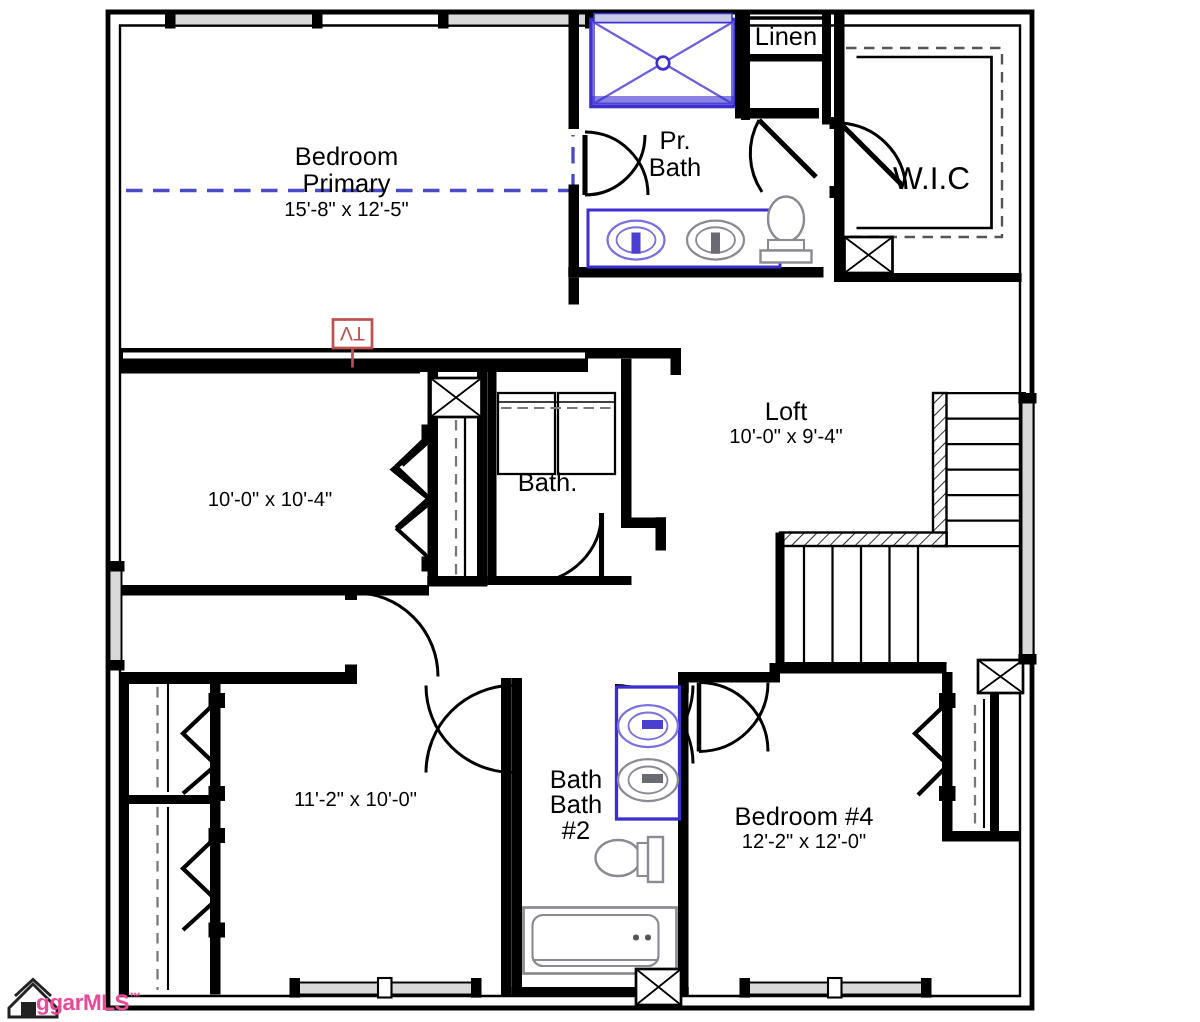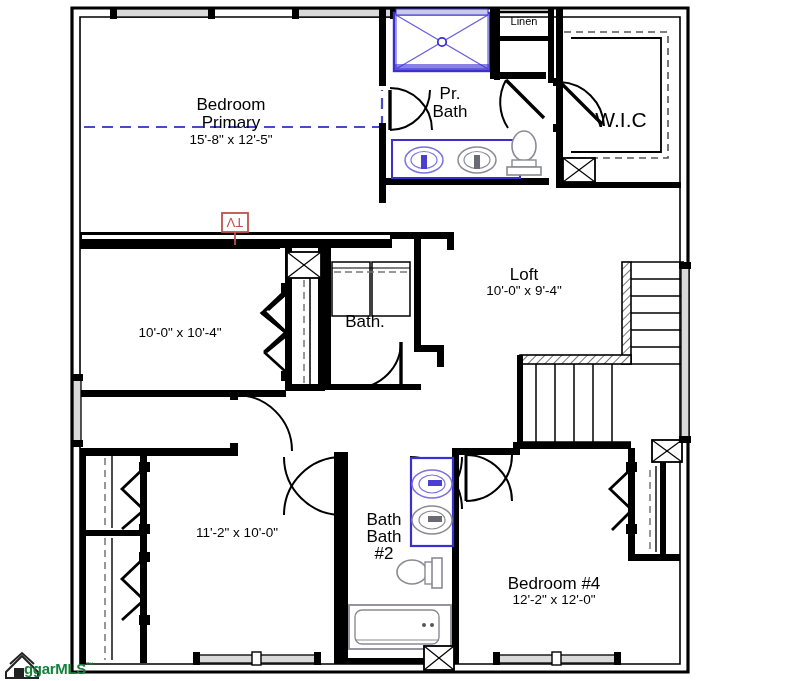--- a/index.html
+++ b/index.html
@@ -4,23 +4,23 @@
 <title>Floor Plan</title>
 <style>
   html,body{margin:0;padding:0;background:#ffffff;}
   body{font-family:"Liberation Sans",sans-serif;}
   #stage{position:relative;width:800px;height:681px;background:#fff;overflow:hidden;}
   #plan{position:absolute;left:0;top:0;width:800px;height:681px;}
   .lbl{position:absolute;text-align:center;color:#000;line-height:1.08;white-space:nowrap;
        font-family:"Liberation Sans",sans-serif;}
   .rm-name{font-size:17px;}
   .rm-dim{font-size:13.5px;}
-  .rm-small{font-size:11px;}
+  .rm-small{font-size:17px;}
   .wm-txt{position:absolute;left:24px;bottom:4px;font-size:15px;font-weight:bold;
-          color:#15803d;font-family:"Liberation Sans",sans-serif;letter-spacing:-.3px;}
+          color:#ec4899;font-family:"Liberation Sans",sans-serif;letter-spacing:-.3px;}
   .wm-tm{font-size:8px;vertical-align:super;}
 </style>
 </head>
 <body>
 
 <div id="stage">
 
   <svg id="plan" viewBox="0 0 800 681">
     <defs>
       <pattern id="hatch" width="6" height="6" patternUnits="userSpaceOnUse" patternTransform="rotate(45)">
@@ -421,21 +421,21 @@
   <div class="lbl rm-name" style="left:157px;top:526px;width:160px;">
     <div class="rm-dim">11'-2" x 10'-0"</div>
   </div>
 
   <div class="lbl rm-name" style="left:348px;top:511px;width:72px;line-height:1.0;">
     <div>Bath</div>
     <div>Bath</div>
     <div>#2</div>
   </div>
 
-  <div class="lbl rm-name" style="left:474px;top:536px;width:160px;margin-top:39px;">
+  <div class="lbl rm-name" style="left:456px;top:536px;width:160px;">
     <div>Bedroom #4</div>
     <div class="rm-dim">12'-2" x 12'-0"</div>
   </div>
 
   <div class="wm-txt">
     <span>ggarMLS</span><span class="wm-tm">™</span>
   </div>
 
 </div>
 

